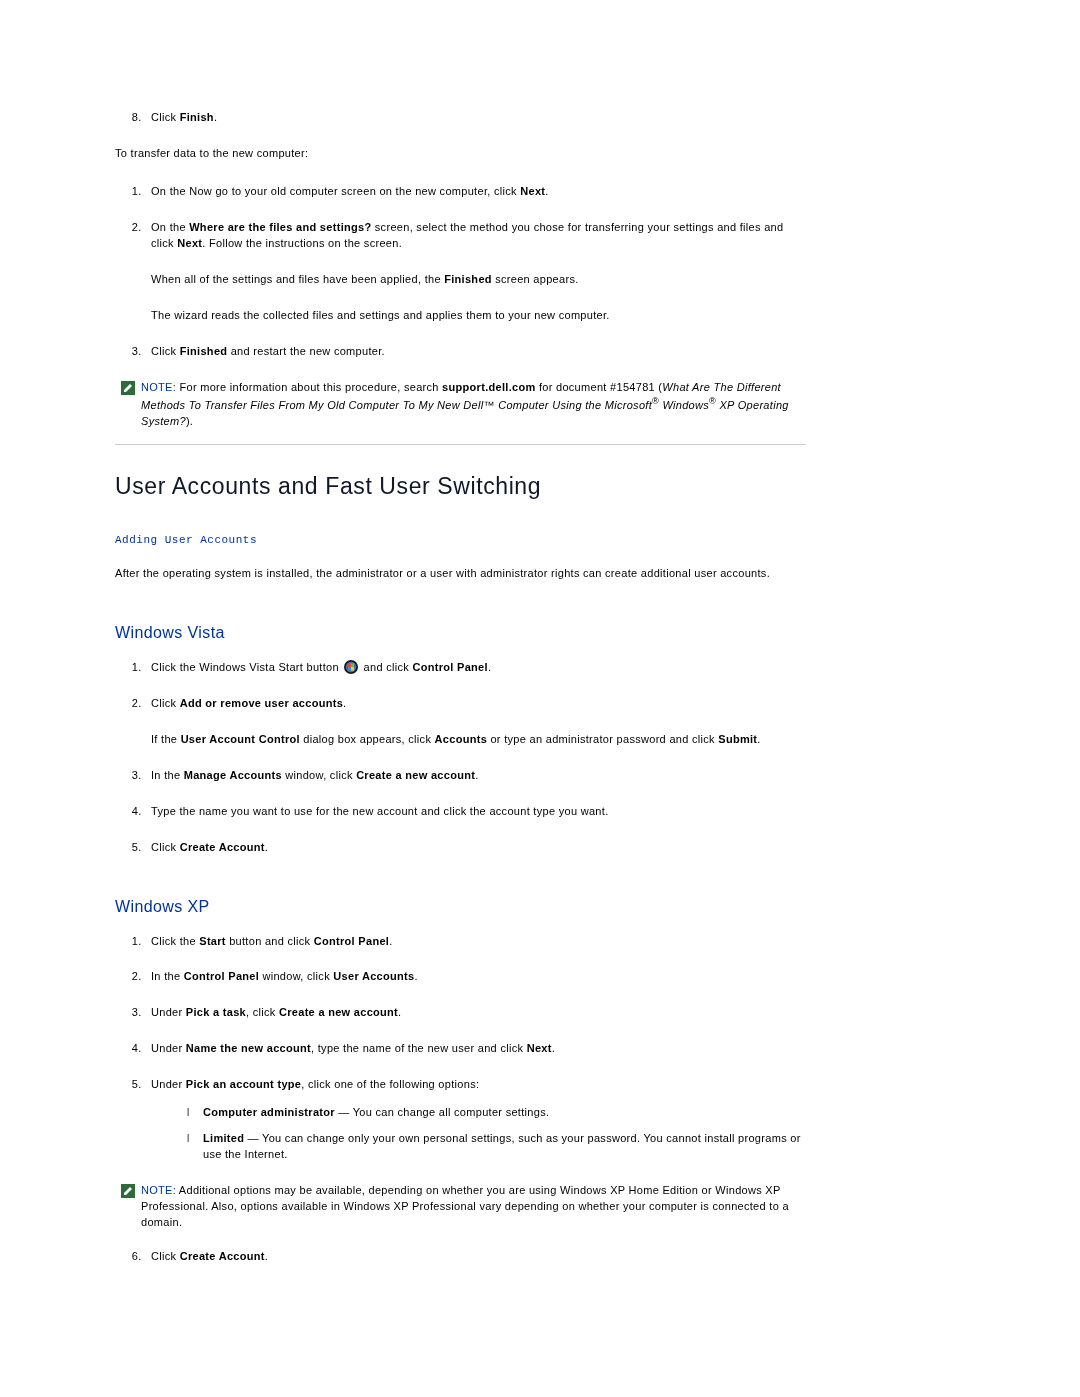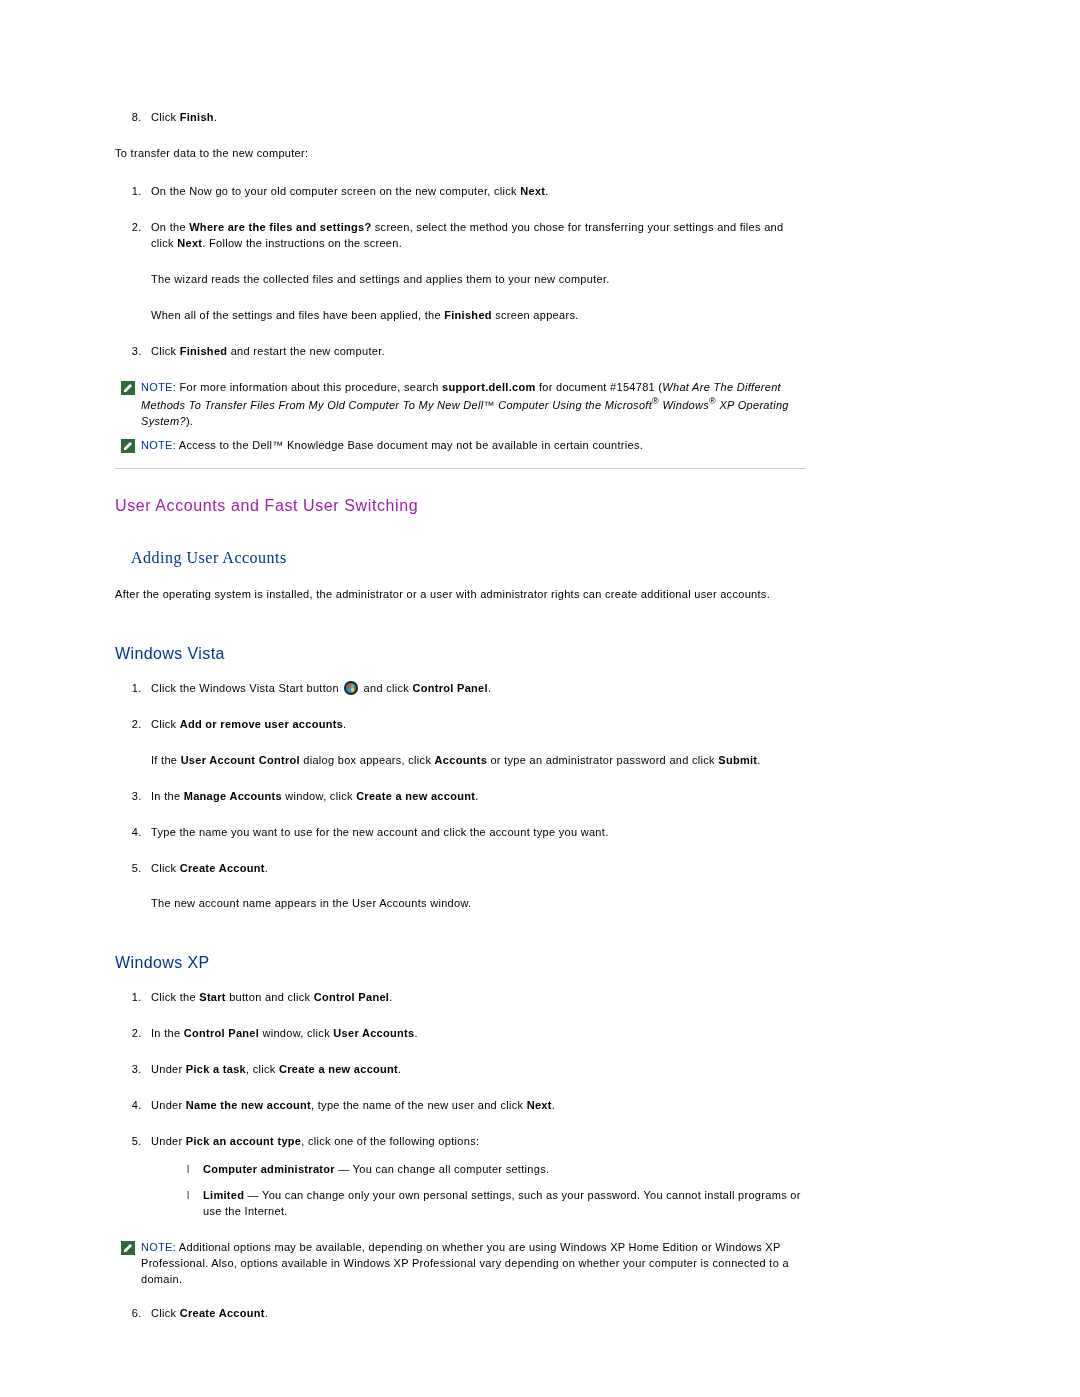--- a/index.html
+++ b/index.html
@@ -75,32 +75,32 @@
     color: #003399;
     font-weight: normal;
   }
   hr.divider {
     border: none;
     border-top: 1px solid #cccccc;
     margin: 14px 0 28px 0;
   }
   h1.section {
     font-family: Verdana, Arial, sans-serif;
-    font-size: 16px;
-    font-weight: normal;
-    color: #a21caf;
+    font-size: 23px;
+    font-weight: normal;
+    color: #0f172a;
     margin: 0 0 34px 0;
     letter-spacing: 0.6px;
   }
   h2.subsection {
-    font-family: Liberation Serif, serif;
-    font-size: 16px;
-    font-weight: normal;
-    color: #003399;
-    margin: 0 0 20px 16px;
+    font-family: Liberation Mono, monospace;
+    font-size: 11px;
+    font-weight: normal;
+    color: #003399;
+    margin: 0 0 20px 0;
     letter-spacing: 0.5px;
   }
   h3.minor {
     font-family: Verdana, Arial, sans-serif;
     font-size: 16px;
     font-weight: normal;
     color: #003399;
     margin: 42px 0 18px 0;
     letter-spacing: 0.4px;
   }
@@ -125,53 +125,42 @@
   </ol>
 
   <p class="para">To transfer data to the new computer:</p>
 
   <ol>
     <li>
       <span>On the Now go to your old computer screen on the new computer, click </span><span class="bold">Next</span><span>.</span>
     </li>
     <li>
       <span>On the </span><span class="bold">Where are the files and settings?</span><span> screen, select the method you chose for transferring your settings and files and click </span><span class="bold">Next</span><span>. Follow the instructions on the screen.</span>
-      <span class="sub">The wizard reads the collected files and settings and applies them to your new computer.</span>
       <span class="sub">
         <span>When all of the settings and files have been applied, the </span><span class="bold">Finished</span><span> screen appears.</span>
       </span>
+      <span class="sub">The wizard reads the collected files and settings and applies them to your new computer.</span>
     </li>
     <li>
       <span>Click </span><span class="bold">Finished</span><span> and restart the new computer.</span>
     </li>
   </ol>
 
   <div class="note-row">
     <span class="note-icon">
       <svg width="14" height="14" viewBox="0 0 14 14">
           <rect x="0" y="0" width="14" height="14" fill="#2f6b3a"></rect>
           <path d="M3 11 L3 9 L9 3 L11 5 L5 11 Z" fill="#ffffff"></path>
         </svg>
     </span>
     <span class="note-text">
       <span class="note-label">NOTE:</span><span class="body-black"> For more information about this procedure, search </span><span class="body-black bold">support.dell.com</span><span class="body-black"> for document #154781 (</span><span class="body-black italic">What Are The Different Methods To Transfer Files From My Old Computer To My New Dell™ Computer Using the Microsoft</span><sup class="body-black">®</sup><span class="body-black italic"> Windows</span><sup class="body-black">®</sup><span class="body-black italic"> XP Operating System?</span><span class="body-black">).</span>
     </span>
   </div>
 
-  <div class="note-row">
-    <span class="note-icon">
-      <svg width="14" height="14" viewBox="0 0 14 14">
-          <rect x="0" y="0" width="14" height="14" fill="#2f6b3a"></rect>
-          <path d="M3 11 L3 9 L9 3 L11 5 L5 11 Z" fill="#ffffff"></path>
-        </svg>
-    </span>
-    <span class="note-text">
-      <span class="note-label">NOTE:</span><span class="body-black"> Access to the Dell™ Knowledge Base document may not be available in certain countries.</span>
-    </span>
-  </div>
 
   <hr class="divider">
 
   <h1 class="section">User Accounts and Fast User Switching</h1>
 
   <h2 class="subsection">Adding User Accounts</h2>
 
   <p class="para">After the operating system is installed, the administrator or a user with administrator rights can create additional user accounts.</p>
 
   <h3 class="minor">Windows Vista</h3>
@@ -194,21 +183,20 @@
       <span class="sub">
         <span>If the </span><span class="bold">User Account Control</span><span> dialog box appears, click </span><span class="bold">Accounts</span><span> or type an administrator password and click </span><span class="bold">Submit</span><span>.</span>
       </span>
     </li>
     <li>
       <span>In the </span><span class="bold">Manage Accounts</span><span> window, click </span><span class="bold">Create a new account</span><span>.</span>
     </li>
     <li>Type the name you want to use for the new account and click the account type you want.</li>
     <li>
       <span>Click </span><span class="bold">Create Account</span><span>.</span>
-      <span class="sub">The new account name appears in the User Accounts window.</span>
     </li>
   </ol>
 
   <h3 class="minor">Windows XP</h3>
 
   <ol>
     <li>
       <span>Click the </span><span class="bold">Start</span><span> button and click </span><span class="bold">Control Panel</span><span>.</span>
     </li>
     <li>

